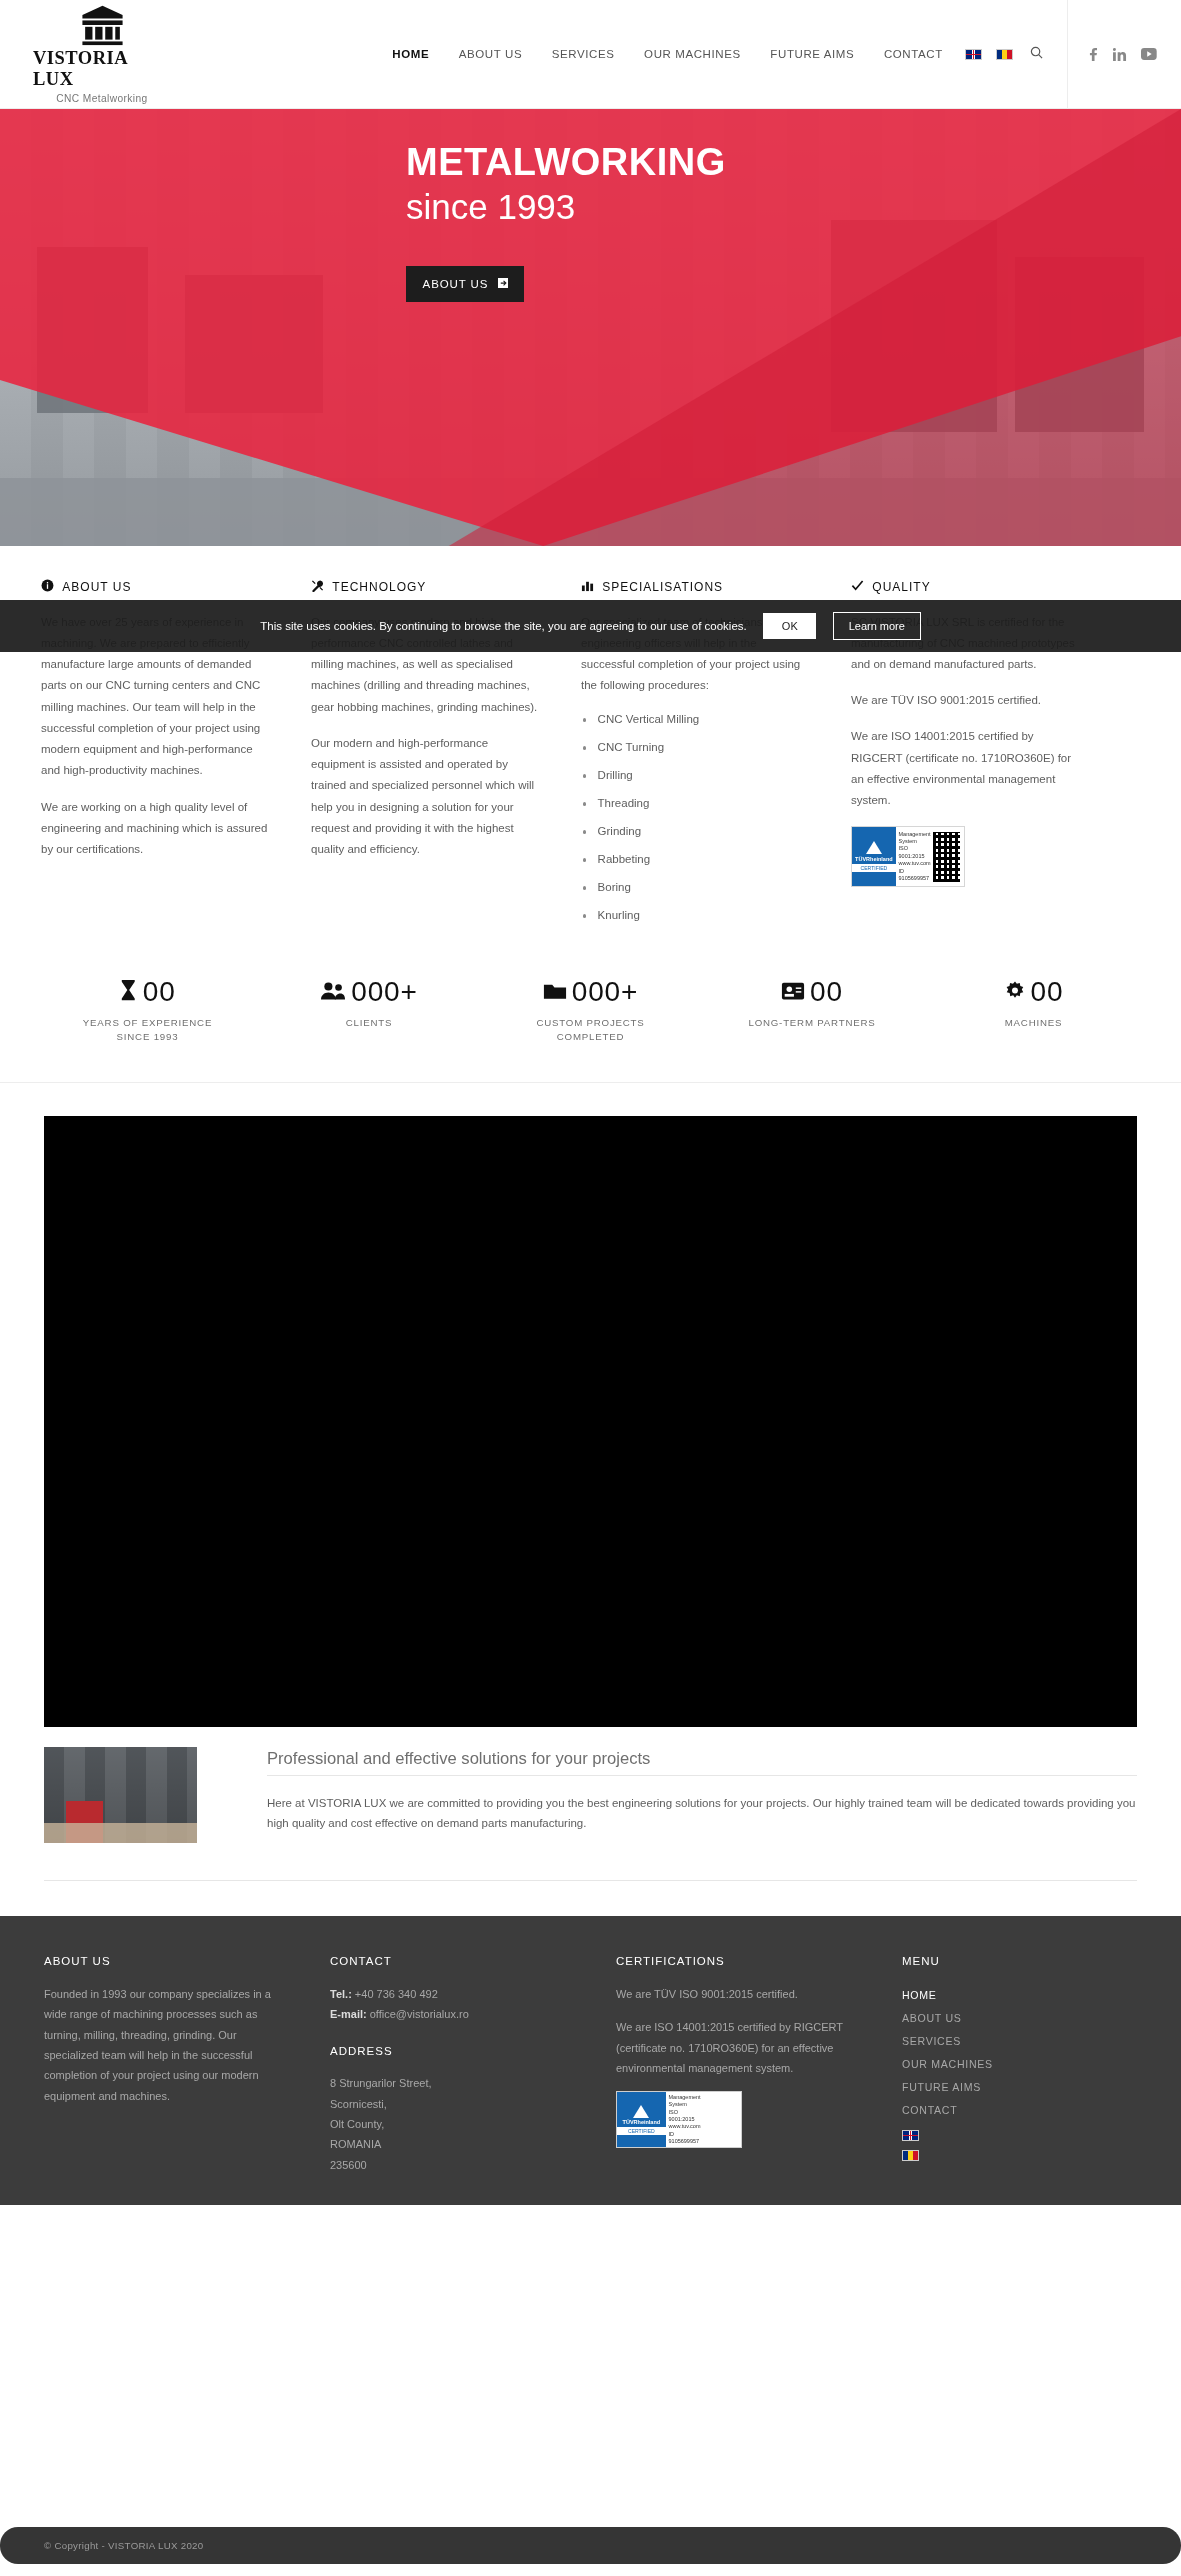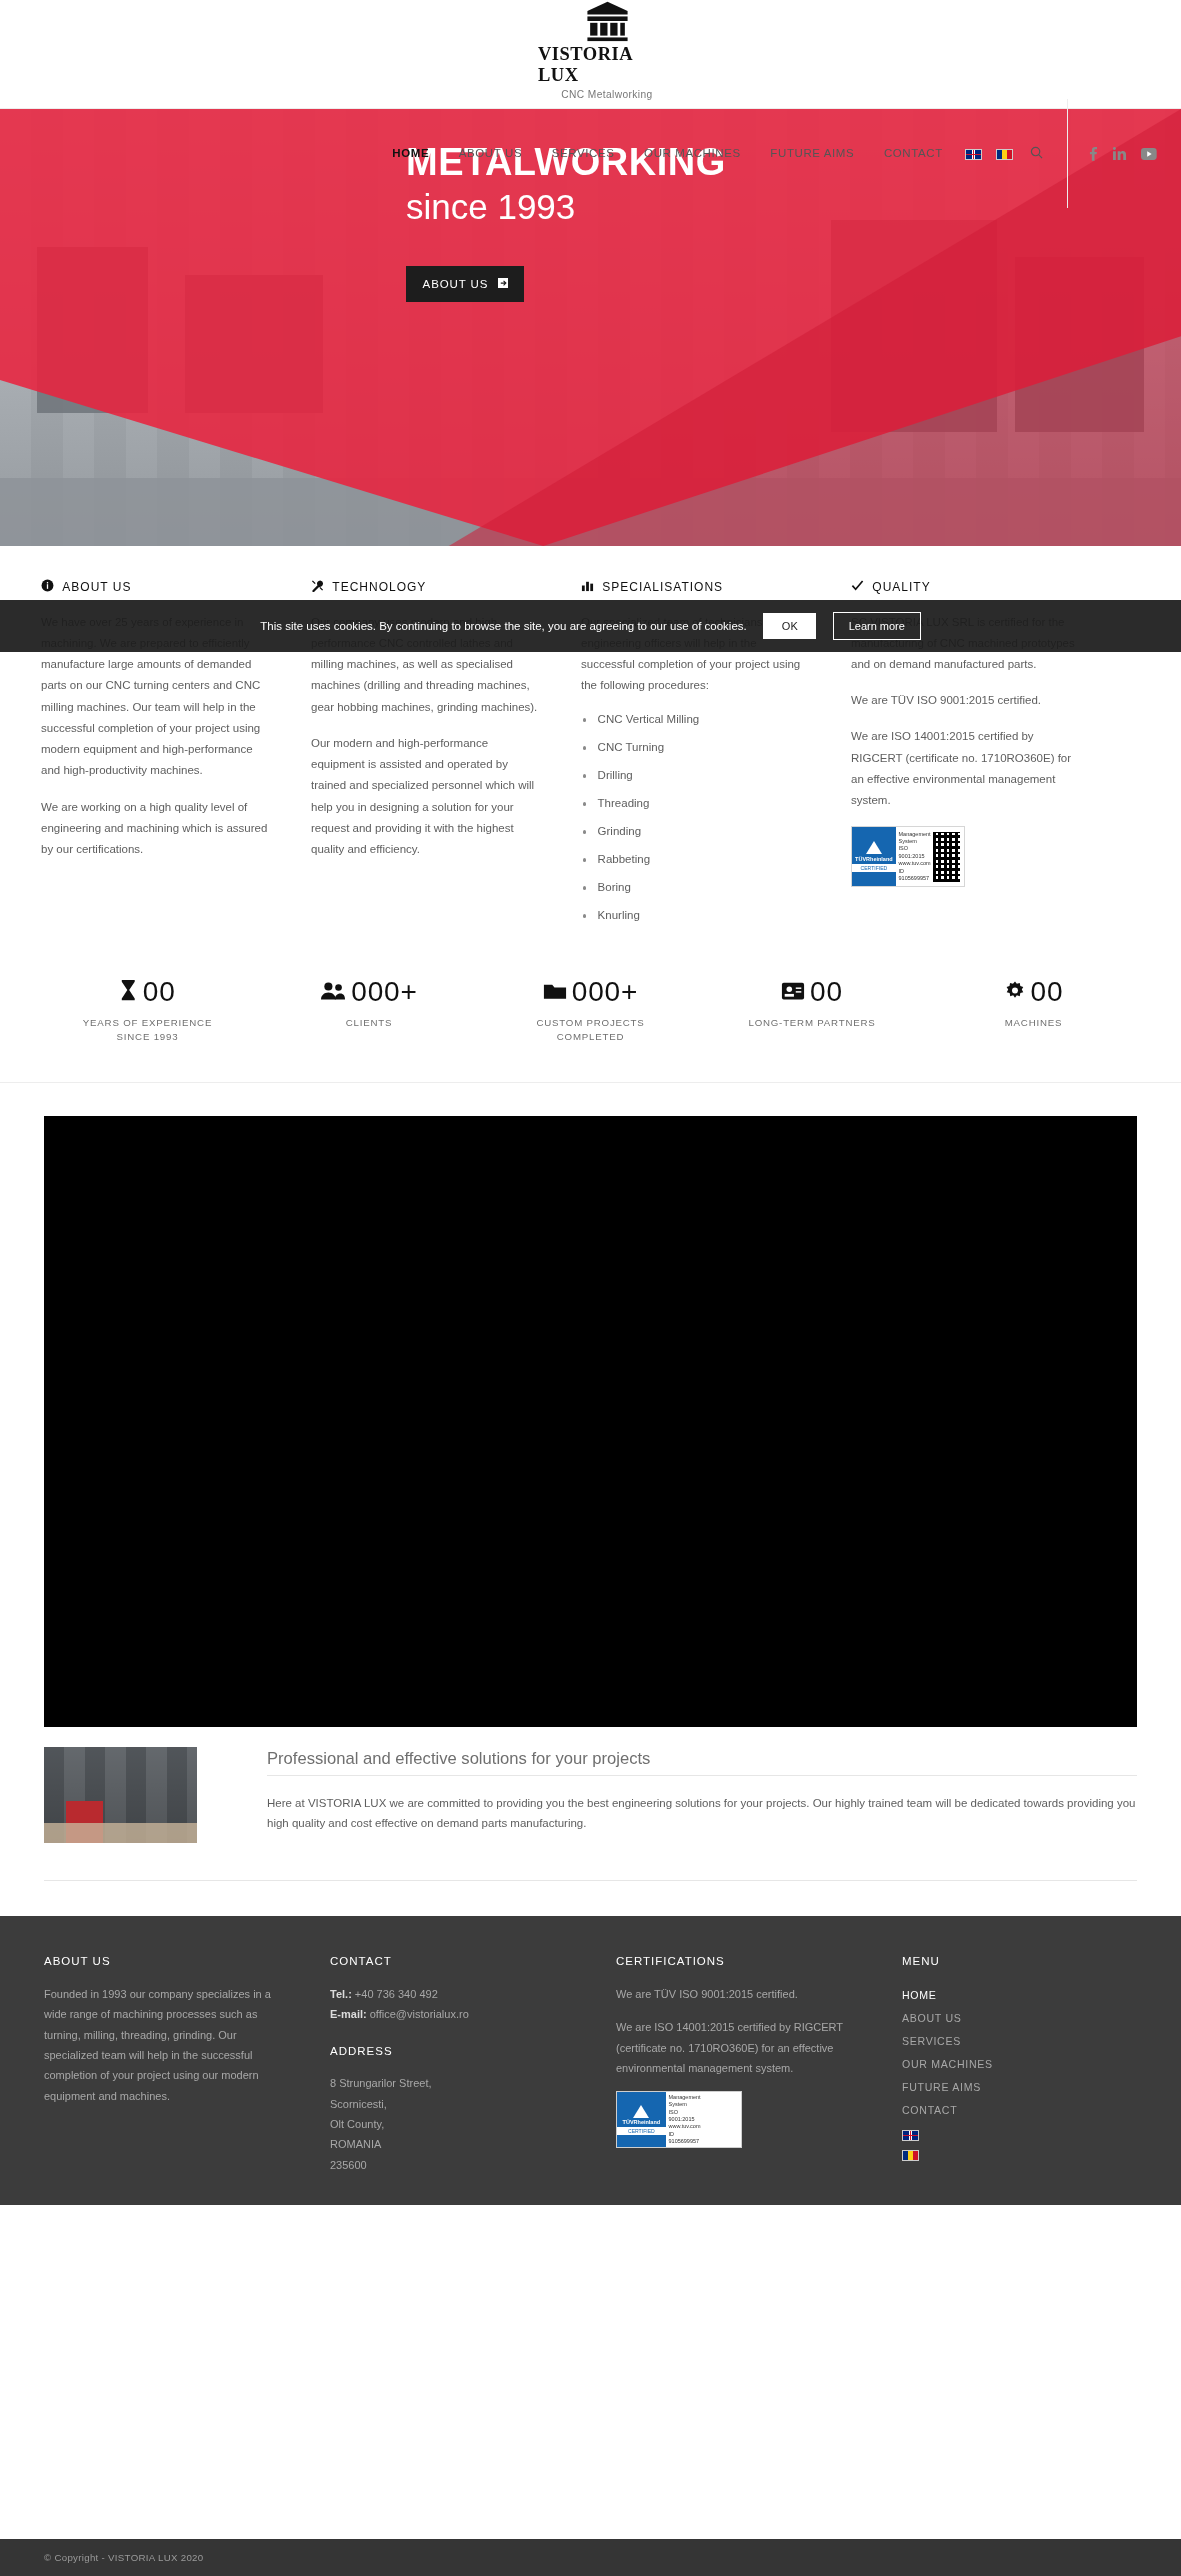--- a/index.html
+++ b/index.html
@@ -14,21 +14,20 @@
   
   .header {
     height: 109px;
     background: #fff;
     border-bottom: 0.9px solid #ededed;
     display: flex;
     align-items: center;
     padding: 0 0 0 33px;
     position: relative;
     z-index: 40;
-    flex-direction: column;
   }
   .logo-block { display: flex; flex-direction: column; align-items: center; width: 138px; }
   .logo-mark { width: 57px; height: 42px; position: relative; }
   .logo-mark svg { display: block; }
   .logo-name {
     font-size: 18.5px; font-weight: bold; letter-spacing: 0.5px; color: #111;
     margin-top: 1.8px; font-family: "Liberation Serif", serif;
   }
   .logo-sub { font-size: 10.2px; color: #777; margin-top: 2.8px; letter-spacing: 0.4px; }
 
@@ -234,21 +233,21 @@
   .f-menu-item.active { color: #fff; }
   .f-flags { display: flex; flex-direction: column; gap: 9.2px; padding-top: 7.4px; }
   .f-cert {
     width: 126px; height: 57px; border: 0.9px solid #cfcfcf; background: #fff;
     display: flex; align-items: stretch; margin-top: 5.5px;
   }
   .copyright {
     background: #353535; color: #9a9a9a; font-size: 9.7px;
     padding: 13px 44px; letter-spacing: 0.3px;
   }
-  .copyright-bar { position: absolute; left: 0; right: 0; bottom: 0; }
+  .copyright-bar { position: absolute; left: 0; right: 0; bottom: 12px; border-radius: 18px; }
 
   
   .cookie-bar {
     position: absolute;
     left: 0; right: 0;
     top: 600px;
     height: 52px;
     background: rgba(27,27,27,.93);
     display: flex;
     align-items: center;

